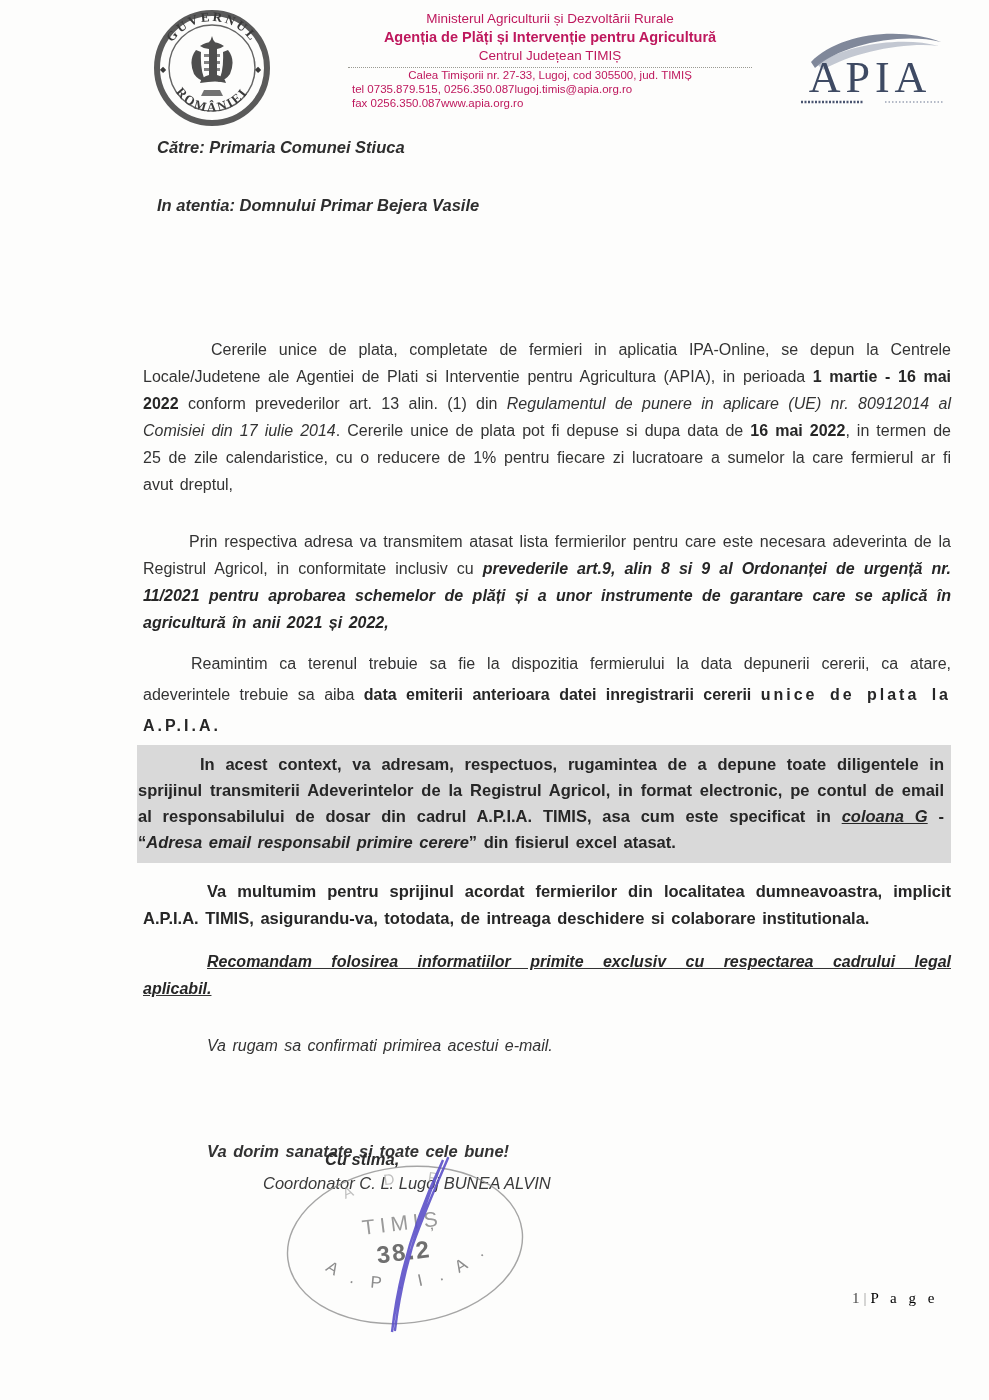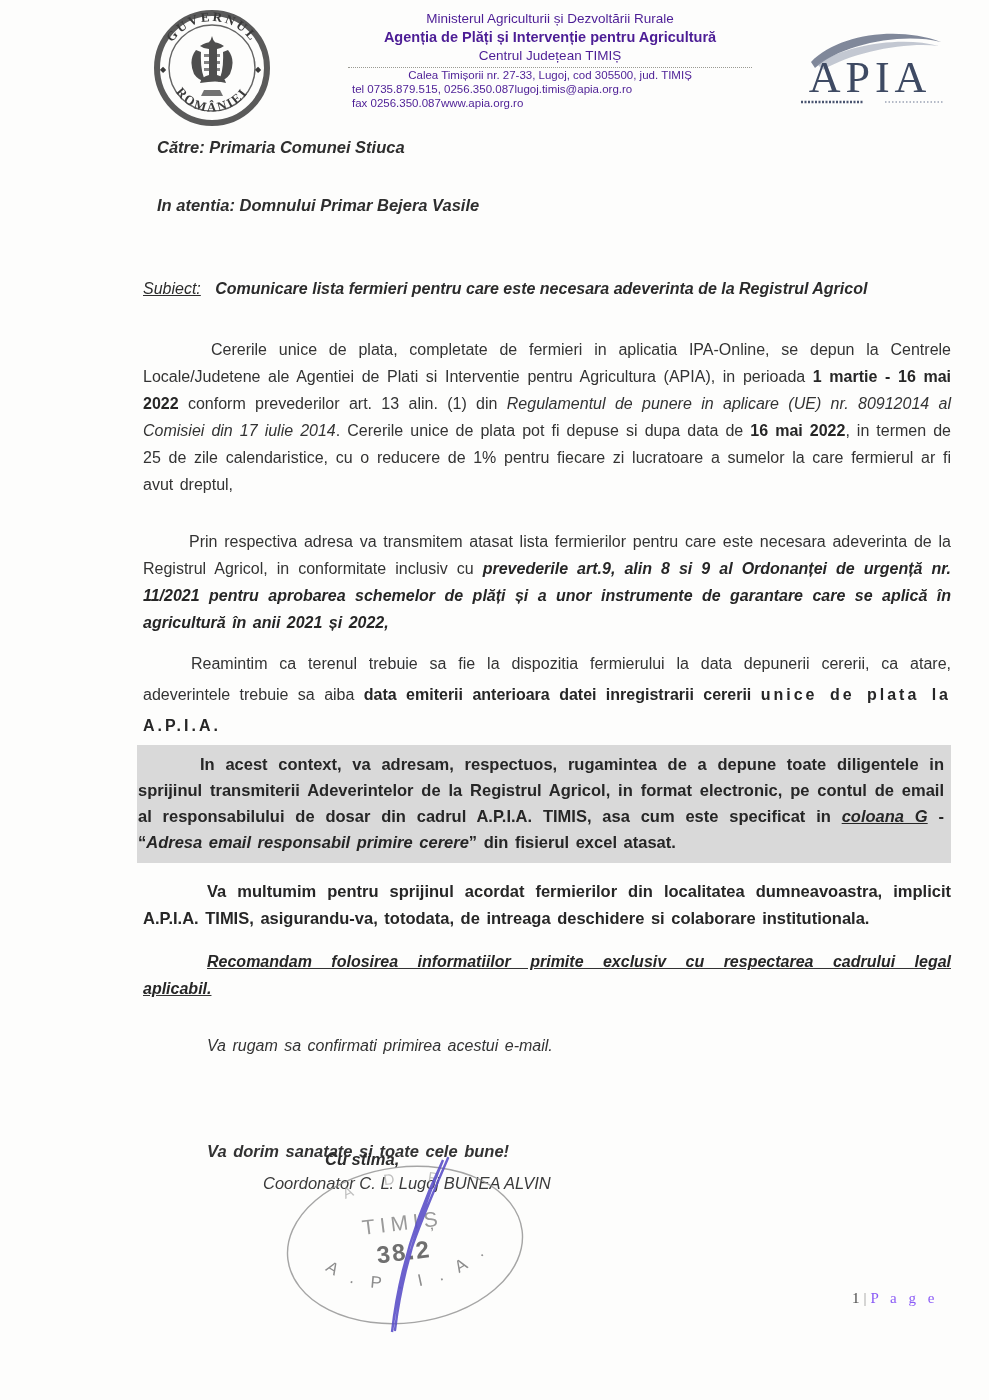--- a/index.html
+++ b/index.html
@@ -3,21 +3,21 @@
 <meta charset="utf-8">
 <style>
   html,body { margin:0; padding:0; background:#e8e8e8; }
   .page {
     position:relative; width:989px; height:1400px; margin:0 auto;
     background:#fdfdfc; overflow:hidden;
     font-family:"Liberation Sans", sans-serif; color:#333;
   }
   
   .seal { position:absolute; left:152px; top:8px; }
-  .hdr-center { position:absolute; left:352px; top:10px; width:396px; text-align:center; color:#4c1d95; }
+  .hdr-center { position:absolute; left:352px; top:10px; width:396px; text-align:center; color:#be185d; }
   .hdr-line1 { font-size:13.5px; line-height:18px; }
   .hdr-line2 { font-size:14.5px; font-weight:bold; line-height:19px; }
   .hdr-line3 { font-size:13.5px; line-height:18px; }
   .hdr-line4 { font-size:14px; line-height:18px; }
   .hdr-dots  { border-top:1.5px dotted #9a9a92; margin:2px -4px 1px -4px; }
   .hdr-addr  { font-size:11.5px; line-height:13px; }
   .hdr-row   { display:flex; justify-content:flex-start; font-size:11.5px; line-height:14px; }
   .apia-logo { position:absolute; left:793px; top:22px; }
   
   .abs { position:absolute; }
@@ -38,21 +38,21 @@
         font-size:16.5px; line-height:26px; }
   .p5 { text-indent:64px; font-size:16.5px; line-height:27px; }
   .p6 { text-indent:64px; word-spacing:7px;text-decoration:underline; }
   .p7 { left:207px; width:740px; font-size:16px; font-style:italic; text-align:left; }
   .p8 { left:207px; width:740px; font-size:16.5px; font-weight:bold; font-style:italic; text-align:left; }
   .closing-sal { left:325px; font-size:16.5px; font-weight:bold; font-style:italic; color:#2b2b2b; }
   .closing-sig { left:263px; font-size:16.5px; font-style:italic; color:#3a3a3a; }
   .stamp-wrap { position:absolute; left:260px; top:1140px; }
   .footer-page { left:852px; top:1290px; font-family:"Liberation Serif", serif; font-size:15px; color:#4a4a4a; }
   .footer-page .sep  { color:#9a9a9a; margin:0 4px; }
-  .footer-page .lbl  { color:#8b5cf6; letter-spacing:4px; }
+  .footer-page .lbl  { color:#000000; letter-spacing:4px; }
 </style>
 </head>
 <body>
 
 <div class="page">
 
   <svg class="seal" width="120" height="120" viewBox="0 0 120 120">
     <circle cx="60" cy="60" r="55" fill="none" stroke="#3d3d3d" stroke-width="6" opacity="0.85"></circle>
     <circle cx="60" cy="60" r="43" fill="none" stroke="#3d3d3d" stroke-width="1.4" opacity="0.8"></circle>
     <path id="sealTop" d="M 13 60 A 47 47 0 0 1 107 60" fill="none"></path>
@@ -99,24 +99,20 @@
     <path d="M18 40 C 45 12, 105 4, 148 20 C 110 10, 48 22, 22 46 Z" fill="#55607a" opacity="0.75"></path>
     <path d="M24 42 C 55 22, 110 14, 146 24 C 112 20, 60 30, 30 48 Z" fill="#8a93a8" opacity="0.5"></path>
     <text x="77" y="70" text-anchor="middle" font-family="Liberation Serif, serif" font-size="44" letter-spacing="5" fill="#3e4a63">APIA</text>
     <line x1="8" y1="80" x2="70" y2="80" stroke="#4a5570" stroke-width="2.5" stroke-dasharray="2,1.5"></line>
     <line x1="92" y1="80" x2="150" y2="80" stroke="#9aa2b4" stroke-width="1.6" stroke-dasharray="1.5,2"></line>
   </svg>
 
   <div class="abs to-line" style="top:138px">Către: Primaria Comunei Stiuca</div>
   <div class="abs att-line" style="top:196px">In atentia:  Domnului Primar Bejera Vasile</div>
 
-  <div class="abs subject-line" style="top:280px">
-    <span class="subject-label">Subiect:</span>
-    <span class="subject-text">Comunicare lista fermieri pentru care este necesara adeverinta de la Registrul Agricol</span>
-  </div>
 
   <div class="abs para p1" style="top:336px"><span>Cererile unice de plata, completate de fermieri in aplicatia IPA-Online, se depun la Centrele Locale/Judetene ale Agentiei de Plati si Interventie pentru Agricultura (APIA), in perioada </span><span class="b">1 martie - 16 mai 2022</span><span> conform prevederilor art. 13 alin. (1) din </span><span class="i">Regulamentul de punere in aplicare (UE) nr. 80912014 al Comisiei din 17 iulie 2014</span><span>. Cererile unice de plata pot fi depuse si dupa data de </span><span class="b">16 mai 2022</span><span>, in termen de 25 de zile calendaristice, cu o reducere de 1% pentru fiecare zi lucratoare a sumelor la care fermierul ar fi avut dreptul,</span></div>
 
   <div class="abs para p2" style="top:528px"><span>Prin respectiva adresa va transmitem atasat lista fermierilor pentru care este necesara adeverinta de la Registrul Agricol, in conformitate inclusiv cu </span><span class="b i">prevederile art.9, alin 8 si 9 al Ordonanței de urgență nr. 11/2021 pentru aprobarea schemelor de plăți și a unor instrumente de garantare care se aplică în agricultură în anii 2021 și 2022,</span></div>
 
   <div class="abs para p3" style="top:648px"><span>Reamintim ca terenul trebuie sa fie la dispozitia fermierului la data depunerii cererii, ca atare, adeverintele trebuie sa aiba </span><span class="b">data emiterii anterioara datei inregistrarii cererii </span><span class="b sp">unice de plata la A.P.I.A.</span></div>
 
   <div class="abs para p4" style="top: 745px; background: rgb(217, 217, 217);" id="highlight-para"><span class="b">In acest context, va adresam, respectuos, rugamintea de a depune toate diligentele in sprijinul transmiterii Adeverintelor de la Registrul Agricol, in format electronic, pe contul de email al responsabilului de dosar din cadrul A.P.I.A. TIMIS, asa cum este specificat in </span><span class="b i u">coloana G</span><span class="b"> - “</span><span class="b i">Adresa email responsabil primire cerere</span><span class="b">” din fisierul excel atasat.</span></div>
 
   <div class="abs para p5" style="top:878px"><span class="b">Va multumim pentru sprijinul acordat fermierilor din localitatea dumneavoastra, implicit A.P.I.A. TIMIS, asigurandu-va, totodata, de intreaga deschidere si colaborare institutionala.</span></div>

